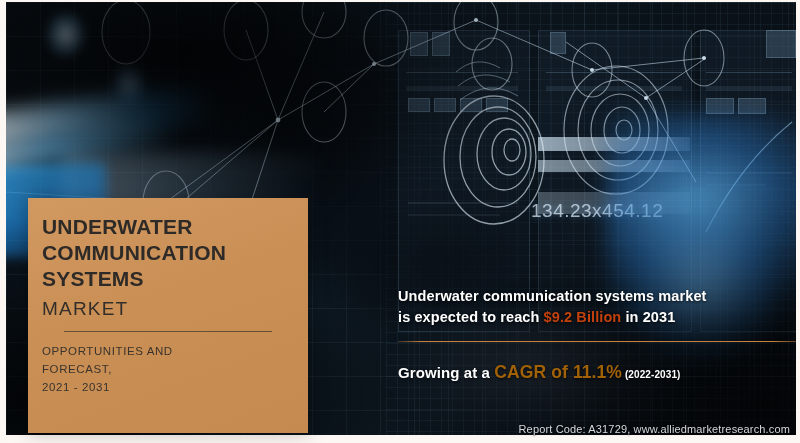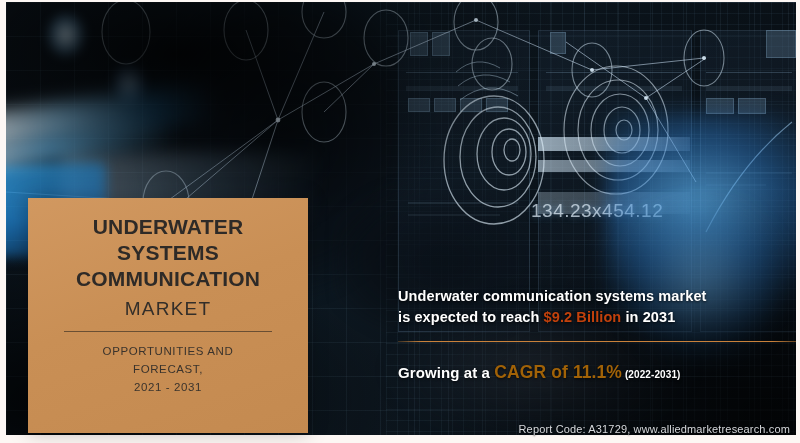--- a/index.html
+++ b/index.html
@@ -195,21 +195,21 @@
     height: 235px;
     background: #ce9256;
     background: linear-gradient(160deg, #d19860 0%, #c98f55 45%, #c48a50 100%);
     box-shadow: 0 0 18px rgba(0,0,0,0.25);
   }
   .title-card-inner {
     position: absolute;
     inset: 0;
     padding: 16px 14px 0 14px;
     box-sizing: border-box;
-    text-align: center;
+    text-align: left;
   }
   .title-main {
     color: #2e2a27;
     font-weight: bold;
     font-size: 21px;
     line-height: 26px;
     letter-spacing: 0.2px;
   }
   .title-market {
     color: #332e29;
@@ -406,22 +406,22 @@
     <div class="glow-streak-a"></div>
     <div class="glow-streak-b"></div>
 
     <div class="bg-vignette"></div>
   </div>
 
   <div class="title-card">
     <div class="title-card-inner">
       <div class="title-main">
         <div>UNDERWATER</div>
+        <div>COMMUNICATION</div>
         <div>SYSTEMS</div>
-        <div>COMMUNICATION</div>
       </div>
       <div class="title-market">MARKET</div>
       <div class="title-rule"></div>
       <div class="title-sub">
         <div>OPPORTUNITIES AND</div>
         <div>FORECAST,</div>
         <div>2021 - 2031</div>
       </div>
     </div>
   </div>

